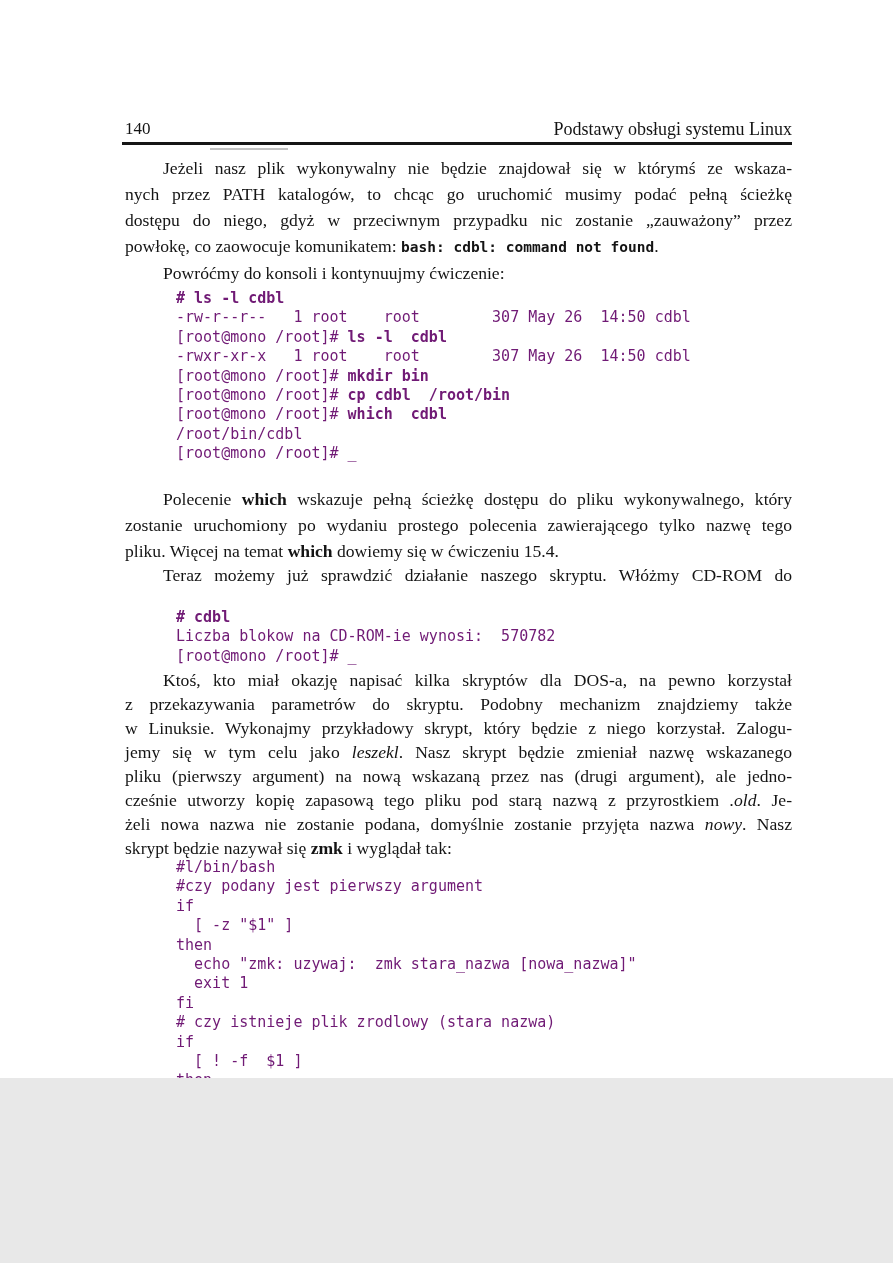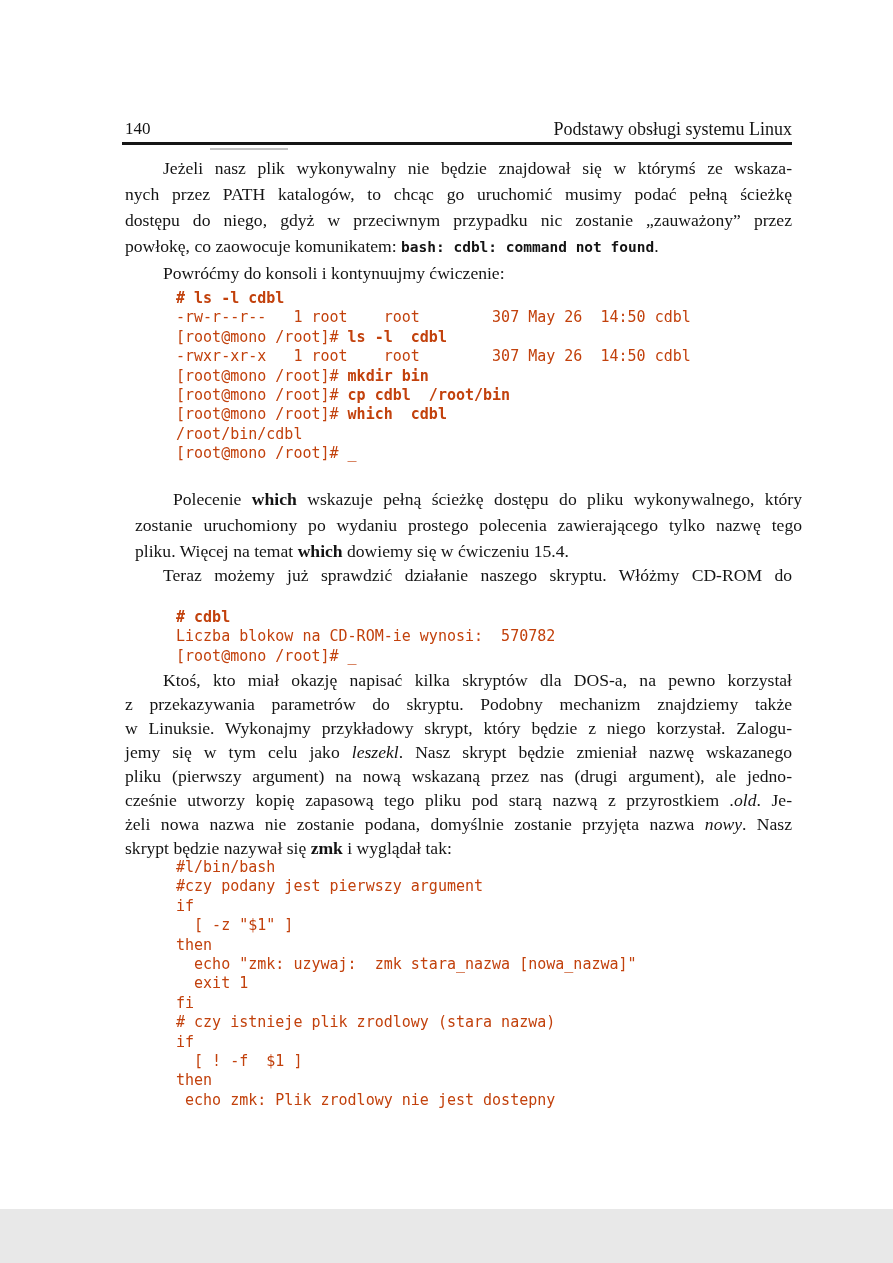--- a/index.html
+++ b/index.html
@@ -1,33 +1,33 @@
 <!DOCTYPE html>
 <html><head>
 <meta charset="utf-8">
 <style>
   html,body{margin:0;padding:0;background:#e8e8e8;}
-  .page{position:relative;width:893px;height:1209px;background:#ffffff;margin:0 auto;
+  .page{position:relative;width:893px;height:1078px;background:#ffffff;margin:0 auto;
         font-family:"Liberation Serif",serif;color:#141414;overflow:hidden;}
   .hdr-num{position:absolute;left:125px;top:119px;font-size:17px;}
   .hdr-title{position:absolute;right:101px;top:119px;font-size:18px;}
   .rule{position:absolute;left:122px;top:142px;width:670px;height:3px;background:#161616;}
   .artifact{position:absolute;left:210px;top:148px;width:78px;height:2px;background:#8f8f8f;opacity:.55;}
   .para{position:absolute;left:125px;width:667px;font-size:17.6px;line-height:26px;}
   .para-tight{line-height:24px;}
   .pline{text-align:justify;text-align-last:justify;}
   .pline.last{text-align-last:left;}
   .para .first{text-indent:38px;}
   .codeblock{position:absolute;left:176px;font-family:"DejaVu Sans Mono",monospace;
-             font-size:15px;color:#c2410c;}
+             font-size:15px;color:#701a75;}
   .cline{white-space:pre;line-height:19.4px;}
   .s-b{font-weight:bold;}
   .s-i{font-style:italic;}
   .s-m{font-family:"DejaVu Sans Mono",monospace;font-size:14.5px;font-weight:bold;}
-  #p1{top:155px;} #p2{top:260px;} #code1{top:289px;} #p3{top:486px;margin-left:10px;}
+  #p1{top:155px;} #p2{top:260px;} #code1{top:289px;} #p3{top:486px;}
   #p4{top:562px;} #code2{top:608px;} #p5{top:668px;} #code3{top:858px;}
 </style>
 </head>
 <body>
 
 <div class="page">
   <div class="hdr-num">140</div>
   <div class="hdr-title">Podstawy obsługi systemu Linux</div>
   <div class="rule"></div>
   <div class="artifact"></div>

